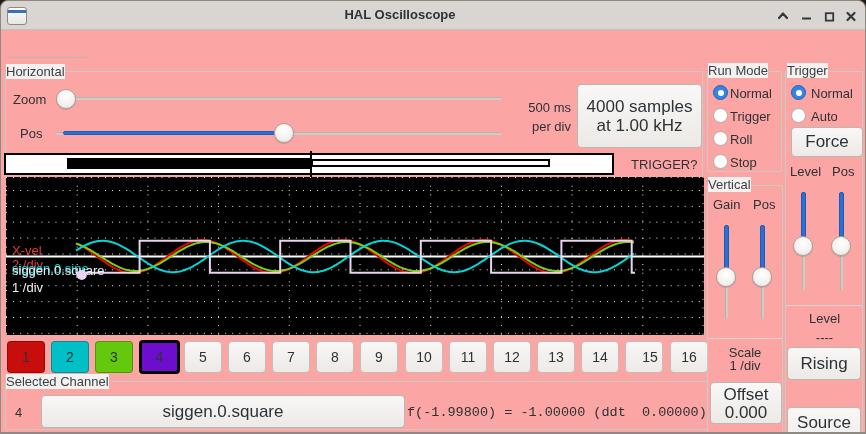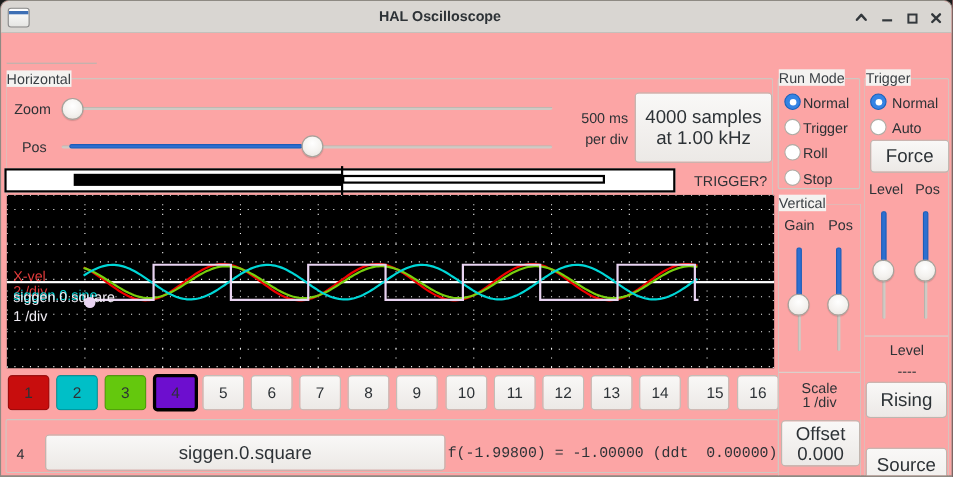--- a/index.html
+++ b/index.html
@@ -106,20 +106,21 @@
 <div class="chbtn plain" style="left:359px;">9</div>
 <div class="chbtn plain" style="left:404px;">10</div>
 <div class="chbtn plain" style="left:448px;">11</div>
 <div class="chbtn plain" style="left:492px;">12</div>
 <div class="chbtn plain" style="left:536px;">13</div>
 <div class="chbtn plain" style="left:580px;">14</div>
 <div class="chbtn plain" style="left:624px;padding-left:12px;">15</div>
 <div class="chbtn plain" style="left:669px;">16</div>
 
   <div class="gb" style="left:4px; top:380px; width:703px; height:49px;"></div>
+  <div class="gblabel" style="left:5px; top:373px;">Selected Channel</div>
   <div class="lbl" style="left:14px; top:404px;">4</div>
   <div class="btn" style="left:40px; top:394px; width:364px; height:33px; line-height:31px;">siggen.0.square</div>
   <div class="lbl mono" style="left:406px; top:404px; font-size:13.5px;">f(-1.99800) = -1.00000 (ddt&nbsp;&nbsp;0.00000)</div>
 
   <div class="gb" style="left:706px; top:70px; width:75px; height:101px;"></div>
   <div class="gblabel" style="left:707px; top:62px;">Run Mode</div>
   <div class="radio sel" style="left:712px; top:84px;"></div>
   <div class="lbl" style="left:729px; top:85px;">Normal</div>
   <div class="radio" style="left:712px; top:107px;"></div>
   <div class="lbl" style="left:729px; top:108px;">Trigger</div>

